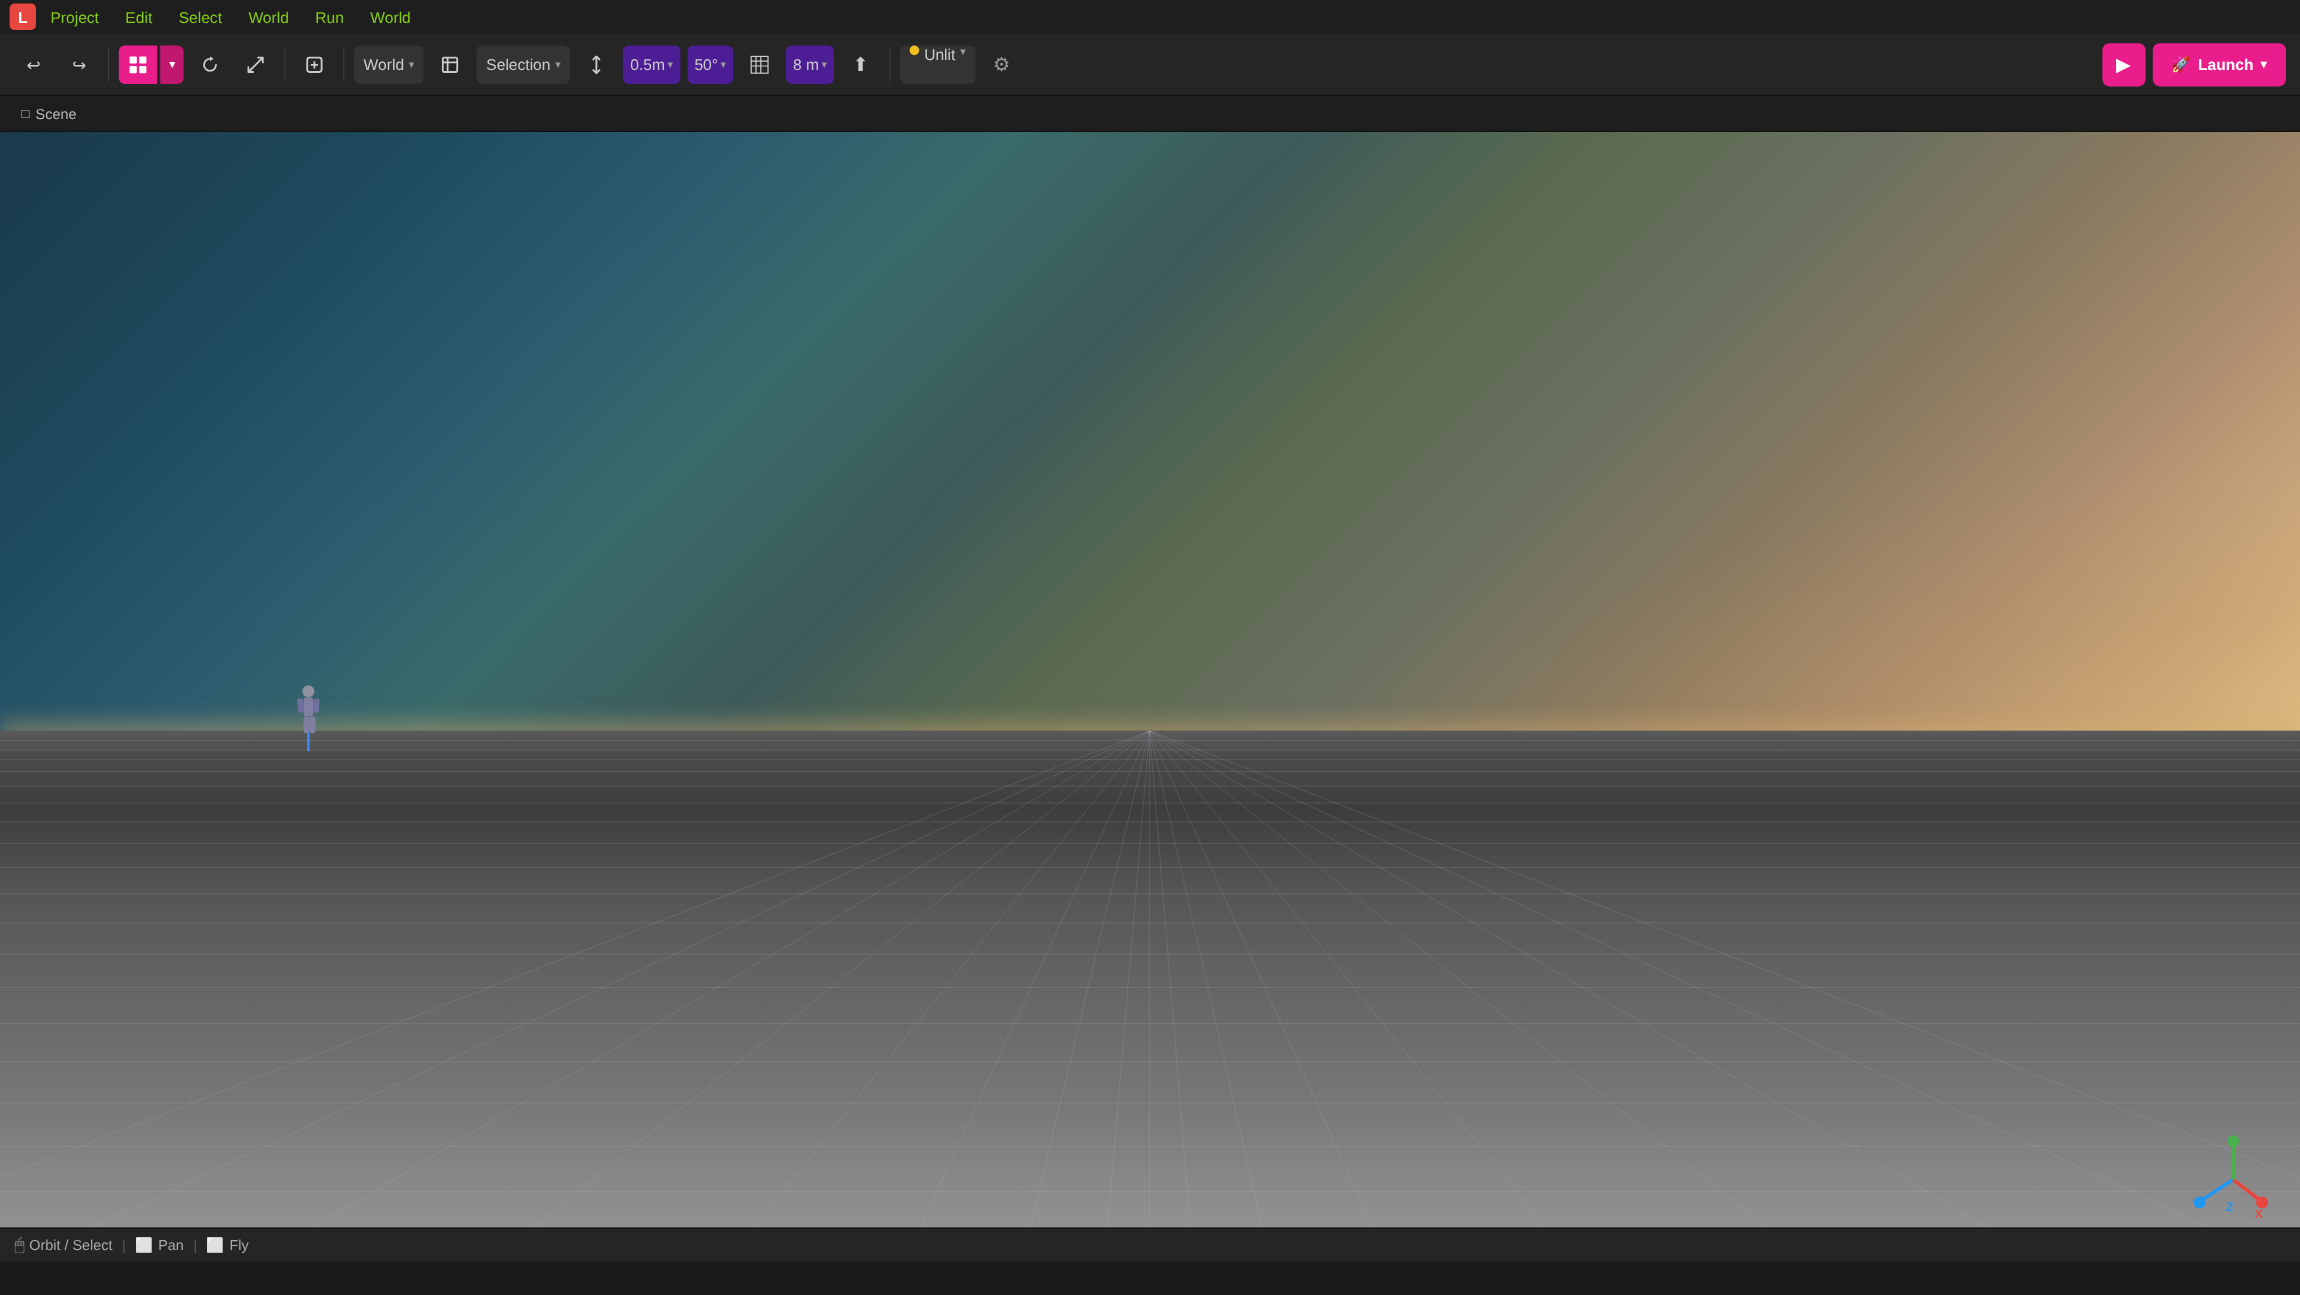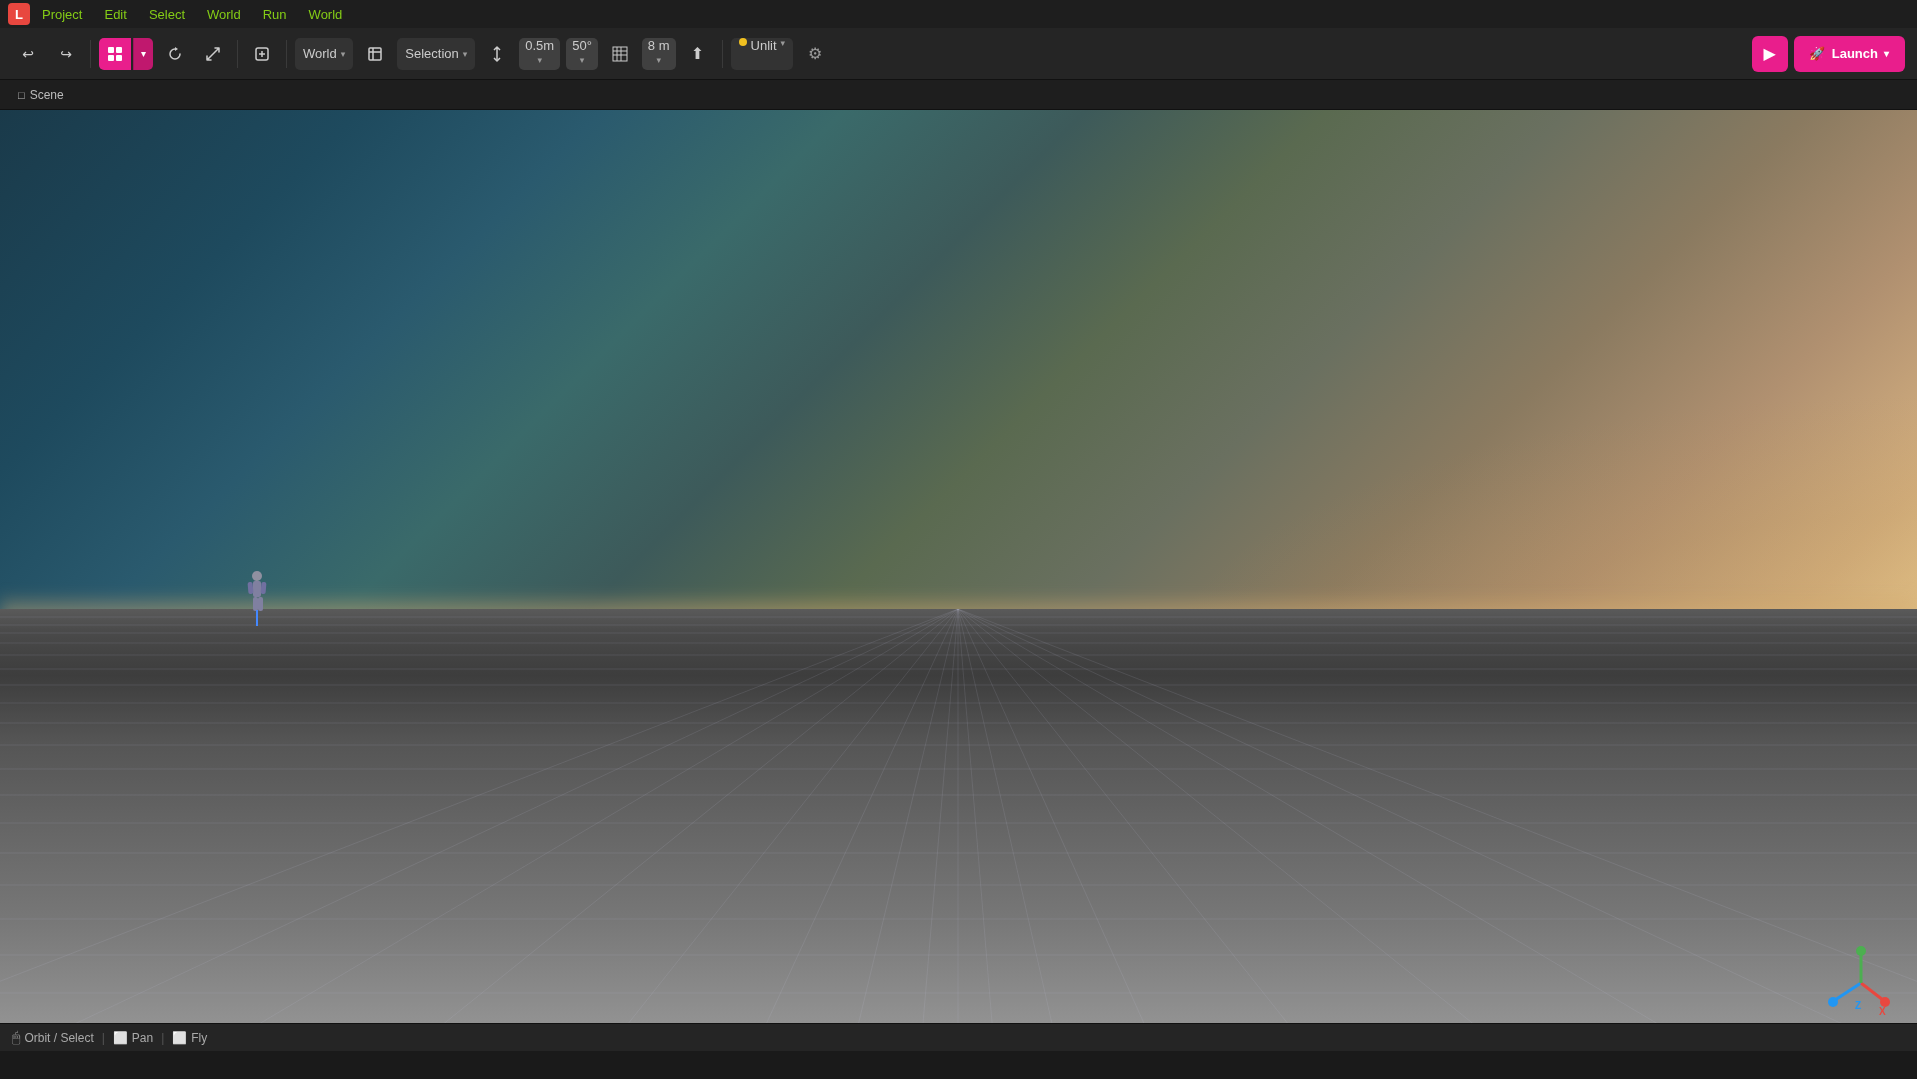--- a/index.html
+++ b/index.html
@@ -54,22 +54,22 @@
       display: flex; align-items: center;
       height: 32px; border-radius: 5px;
       background: #333; color: #ccc; font-size: 13px; cursor: pointer;
       border: none; padding: 0 8px; gap: 4px; white-space: nowrap;
     }
     .tb-dropdown .chevron { font-size: 9px; color: #999; }
 
     .tb-num-dropdown {
       display: flex; align-items: center;
       height: 32px; border-radius: 5px;
-      background: #404040; color: #ccc; font-size: 13px; cursor: pointer;
-      border: none; padding: 0 6px; gap: 2px; flex-direction: column;
+      background: #4c1d95; color: #ccc; font-size: 13px; cursor: pointer;
+      border: none; padding: 0 6px; gap: 2px;
     }
 
     
     #scene-tab-bar {
       display: flex; align-items: center; height: 30px;
       background: #1e1e1e; padding: 0 8px;
       border-bottom: 1px solid #111;
     }
     .scene-tab {
       display: flex; align-items: center; gap: 5px;

